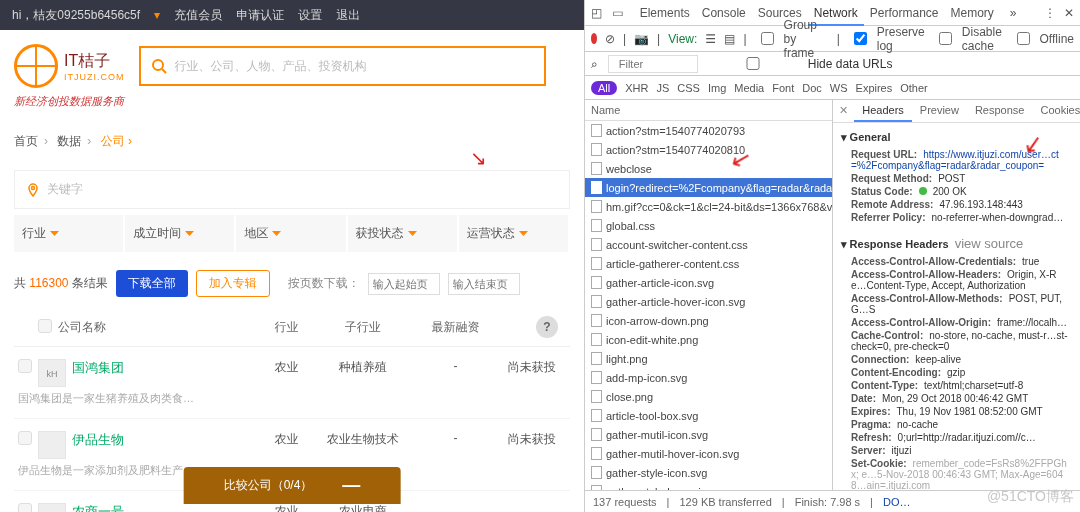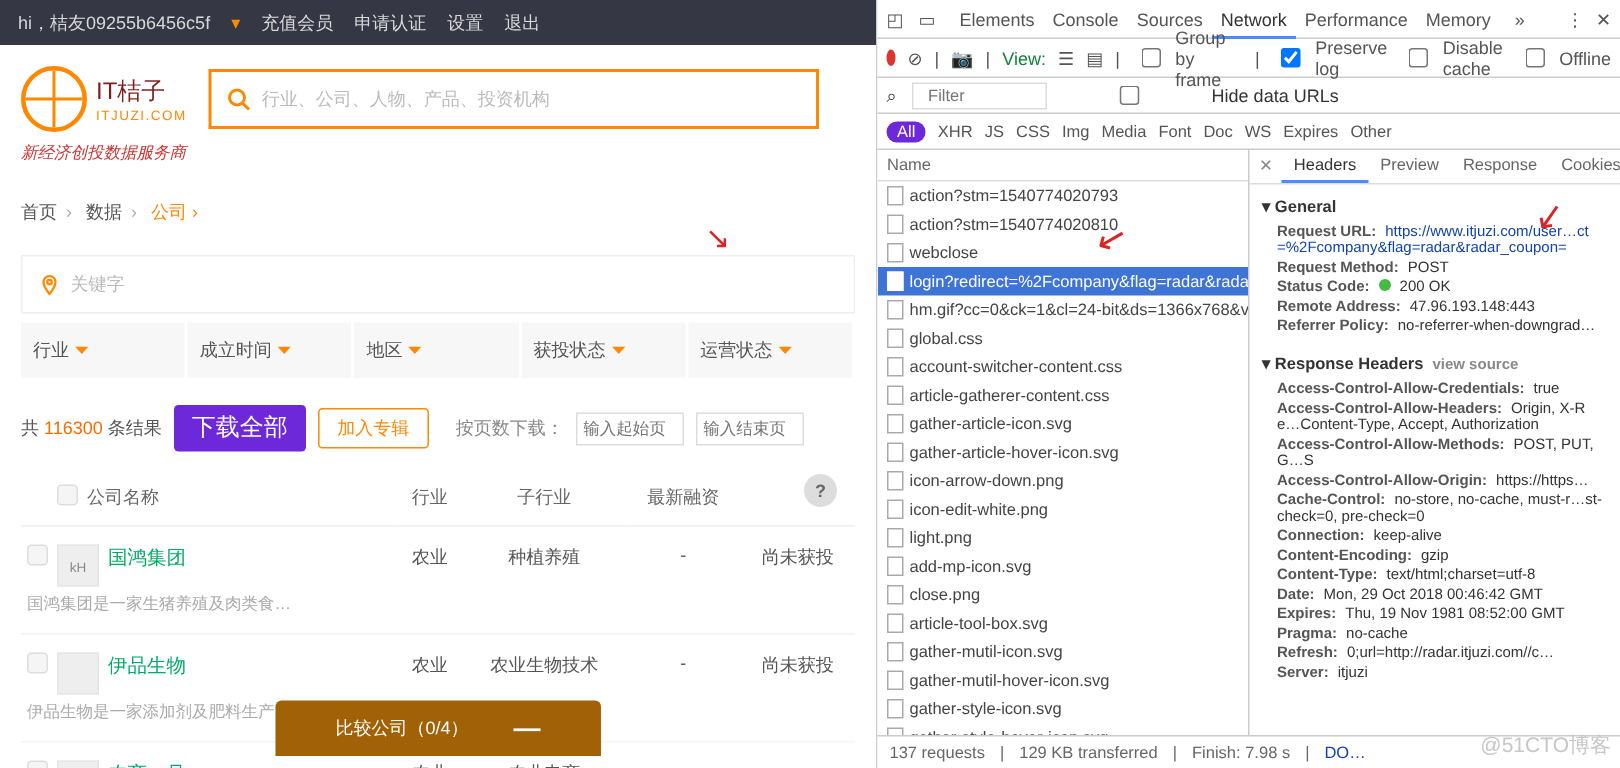--- a/index.html
+++ b/index.html
@@ -21,21 +21,21 @@
 .crumb{padding:14px;color:#555}
 .crumb .sep{color:#aaa;margin:0 6px}
 .crumb .cur{color:#ff8800}
 .kw{margin:6px 14px;border:1px solid #eee;padding:10px 12px;color:#bbb;display:flex;align-items:center;gap:8px}
 .filters{display:flex;margin:6px 14px;gap:0}
 .filters .f{flex:1;background:#f7f7f7;margin-right:2px;padding:10px 8px;color:#555;display:flex;align-items:center;gap:4px}
 .filters .f svg{color:#ff8800}
 .toolbar{display:flex;align-items:center;padding:12px 14px;gap:8px}
 .toolbar .count{color:#555}
 .toolbar .count b{color:#ff6a00;font-weight:normal}
-.btn-o{background:#6d28d9;color:#fff;padding:5px 12px;border-radius:3px;font-size:16px}
+.btn-o{background:#1d4ed8;color:#fff;padding:5px 12px;border-radius:3px;font-size:12px}
 .btn-b{border:1px solid #ff8800;color:#ff8800;padding:4px 12px;border-radius:3px;font-size:12px}
 .toolbar .pg{color:#888;margin-left:10px}
 .toolbar input{width:72px;padding:4px;border:1px solid #ddd;color:#bbb;font-size:11px}
 .help{position:absolute;right:26px;top:316px;width:22px;height:22px;border-radius:50%;background:#ddd;color:#666;display:flex;align-items:center;justify-content:center;font-weight:bold}
 table{width:calc(100% - 28px);margin:0 14px;border-collapse:collapse}
 th{text-align:center;font-weight:normal;color:#666;padding:10px 4px;border-bottom:1px solid #eee;font-size:12px}
 th:first-child{text-align:left;padding-left:24px}
 td{padding:12px 4px;border-bottom:1px solid #f3f3f3;text-align:center;vertical-align:top;color:#555}
 td:first-child{text-align:left}
 .ck{display:inline-block;width:14px;height:14px;border:1px solid #ddd;border-radius:3px;vertical-align:top;margin-right:6px;background:#f5f5f5}
@@ -65,21 +65,21 @@
 .net-row.sel{background:#3e74d6;color:#fff}
 .fi{width:11px;height:13px;border:1px solid #aaa;background:#fff;flex-shrink:0}
 .net-row.sel .fi{border-color:#fff}
 .det{flex:1;overflow-y:auto;font-size:11px}
 .det-tabs{display:flex;border-bottom:1px solid #ddd}
 .det-tabs .t{padding:4px 8px;color:#666}
 .det-tabs .t.act{border-bottom:2px solid #4a8cff;color:#333}
 .det-tabs .x{padding:4px 6px;color:#888}
 .sect{padding:4px 8px}
 .sect-h{color:#333;font-weight:bold;padding:4px 0}
-.sect-h .vs{color:#888;font-weight:bold;margin-left:6px;font-size:10px}
+.sect-h .vs{color:#888;font-weight:normal;margin-left:6px;font-size:13px}
 .kv{padding:1px 0 1px 10px;color:#333;word-break:break-all;font-family:Menlo,monospace;font-size:10px}
 .kv b{font-weight:bold;color:#555}
 .kv .u{color:#14a}
 .kv .g{color:#aaa}
 .ok{display:inline-block;width:8px;height:8px;border-radius:50%;background:#4b4}
 .dt-status{height:22px;border-top:1px solid #ccc;display:flex;align-items:center;padding:0 8px;gap:10px;color:#666;font-size:11px}
 .dt-status .b{color:#14a}
 .arrow2{position:absolute;color:#d22;font-size:24px;top:145px;left:146px;transform:rotate(15deg);pointer-events:none}
 .arrow3{position:absolute;color:#d22;font-size:24px;top:130px;left:438px;transform:rotate(-10deg);pointer-events:none}
 .wm{position:absolute;right:6px;bottom:6px;font-size:14px;color:#c7c7c7;font-family:Arial}
@@ -284,30 +284,31 @@
         <div class="kv"><b>Status Code:</b> <span class="ok"></span> <span>200 OK</span></div>
         <div class="kv"><b>Remote Address:</b> <span>47.96.193.148:443</span></div>
         <div class="kv"><b>Referrer Policy:</b> <span>no-referrer-when-downgrad…</span></div>
       </div>
       <div class="sect">
         <div class="sect-h">▾ <span>Response Headers</span><span class="vs">view source</span></div>
         <div id="resphdrs">
             <div class="kv"><b>Access-Control-Allow-Credentials:</b> <span class="">true</span></div>
             <div class="kv"><b>Access-Control-Allow-Headers:</b> <span class="">Origin, X-Re…Content-Type, Accept, Authorization</span></div>
             <div class="kv"><b>Access-Control-Allow-Methods:</b> <span class="">POST, PUT, G…S</span></div>
-            <div class="kv"><b>Access-Control-Allow-Origin:</b> <span class="">https://https…</span></div>
+            <div class="kv"><b>Access-Control-Allow-Origin:</b> <span class="">frame://localh…</span></div>
             <div class="kv"><b>Cache-Control:</b> <span class="">no-store, no-cache, must-r…st-check=0, pre-check=0</span></div>
             <div class="kv"><b>Connection:</b> <span class="">keep-alive</span></div>
             <div class="kv"><b>Content-Encoding:</b> <span class="">gzip</span></div>
             <div class="kv"><b>Content-Type:</b> <span class="">text/html;charset=utf-8</span></div>
             <div class="kv"><b>Date:</b> <span class="">Mon, 29 Oct 2018 00:46:42 GMT</span></div>
             <div class="kv"><b>Expires:</b> <span class="">Thu, 19 Nov 1981 08:52:00 GMT</span></div>
             <div class="kv"><b>Pragma:</b> <span class="">no-cache</span></div>
             <div class="kv"><b>Refresh:</b> <span class="">0;url=http://radar.itjuzi.com//c…</span></div>
             <div class="kv"><b>Server:</b> <span class="">itjuzi</span></div>
+            <div class="kv"><b>Set-Cookie:</b> <span class="g">remember_code=FsRs8%2FFPGhx; e…5-Nov-2018 00:46:43 GMT; Max-Age=6048…ain=.itjuzi.com</span></div>
           </div>
       </div>
     </div>
   </div>
   <div class="dt-status">
     <span>137 requests</span>
       <span>|</span>
     <span>129 KB transferred</span>
       <span>|</span>
     <span>Finish: 7.98 s</span>

